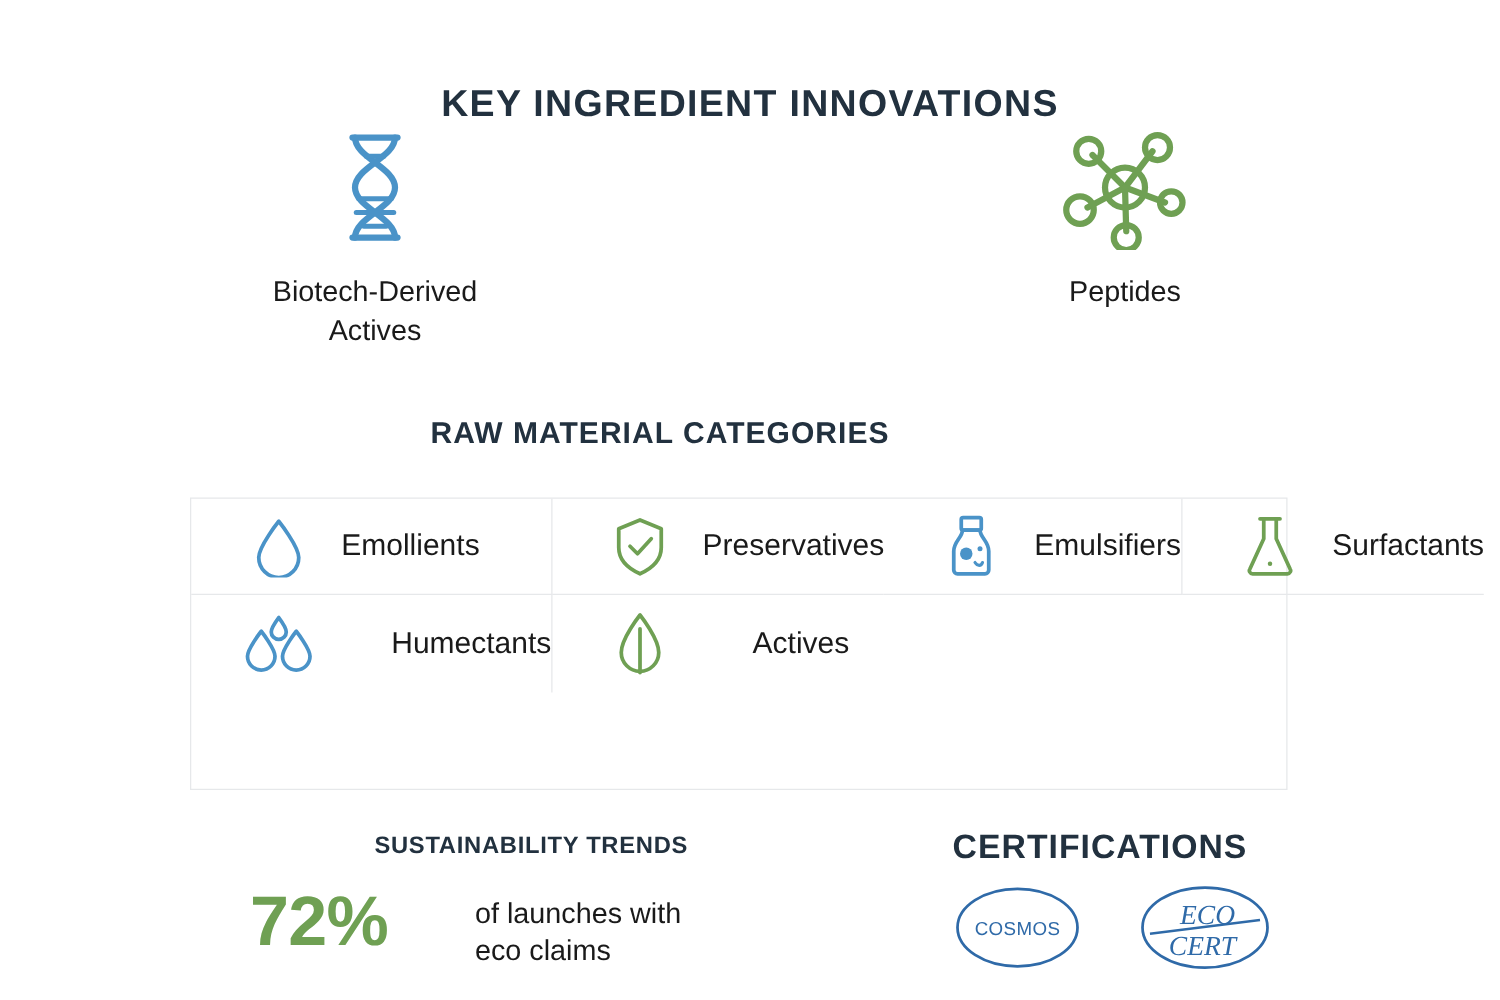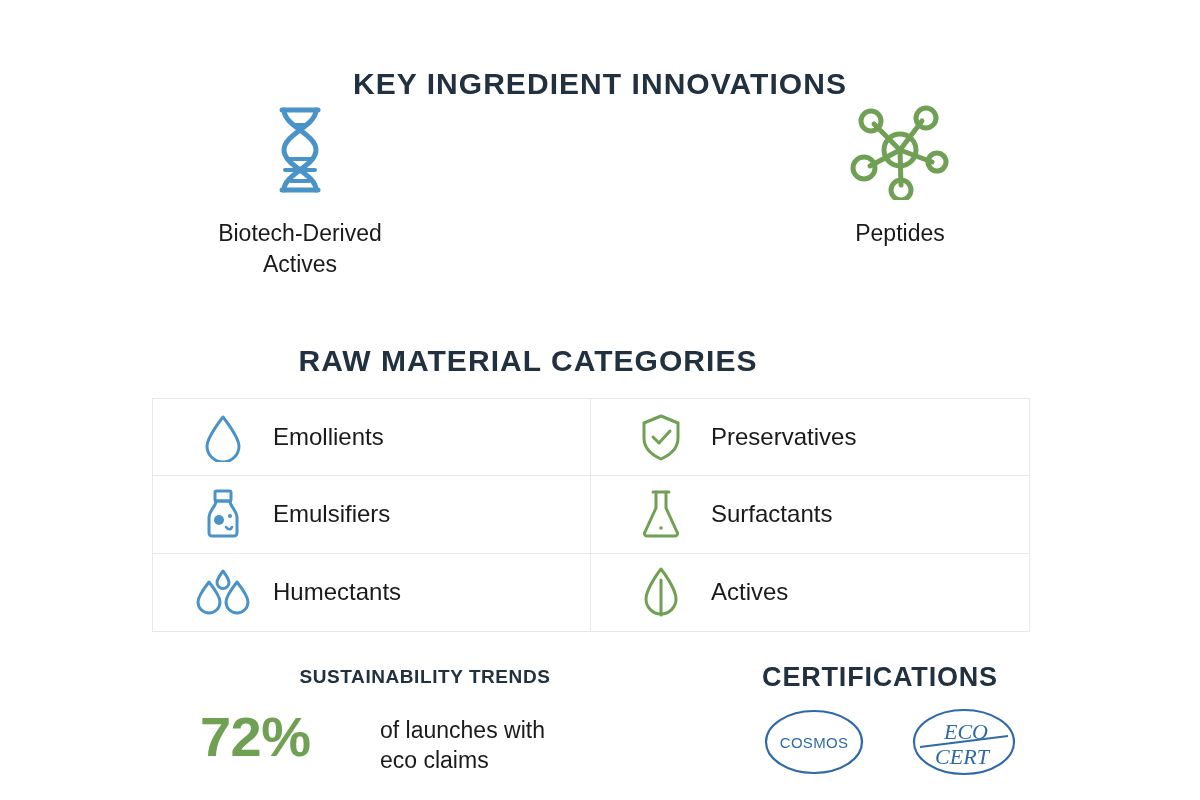--- a/index.html
+++ b/index.html
@@ -16,22 +16,22 @@
     text-align:center;
     font-weight:bold;
     color:#22313f;
     letter-spacing:0.035em;
   }
   #h-key {
     position:absolute; top:65px; left:0; width:1200px;
     font-size:30px; line-height:38px;
   }
   #h-raw {
-    position:absolute; top:342px; left:0; width:1056px;
-    font-size:30px; line-height:38px;
+    position:absolute; top:328px; left:0; width:1056px;
+    font-size:24px; line-height:38px;
   }
 
   
   .innovations {
     position:absolute; top:100px; left:150px; width:900px;
     display:flex; justify-content:space-between; align-items:flex-start;
   }
   .innov-item {
     width:300px; display:flex; flex-direction:column; align-items:center;
   }
@@ -42,32 +42,32 @@
     color:#1a1a1a; text-align:center;
     max-width:215px;
   }
 
   
   .rm-table {
     position:absolute; top:398px; left:152px;
     width:878px; height:234px;
     border:1px solid #e6e8ea;
     display:grid;
-    grid-template-columns:1fr 1fr;
+    grid-template-columns:1fr 1fr 1fr 1fr;
     grid-template-rows:1fr 1fr 1fr;
     background:#ffffff;
   }
   .rm-cell {
     display:flex; align-items:center;
     padding-left:42px;
     border-right:1px solid #e6e8ea;
     border-bottom:1px solid #e6e8ea;
   }
   .rm-cell.col-last { border-right:none; }
-  .rm-cell.row-last { border-bottom:none; }
+  .rm-cell.row-last { border-bottom:none;gap:40px; }
   .rm-icon {
     width:56px; min-width:56px; height:52px;
     display:flex; align-items:center; justify-content:center;
   }
   .rm-label {
     margin-left:22px;
     font-size:24px; color:#1a1a1a; line-height:30px;
   }
 
   

